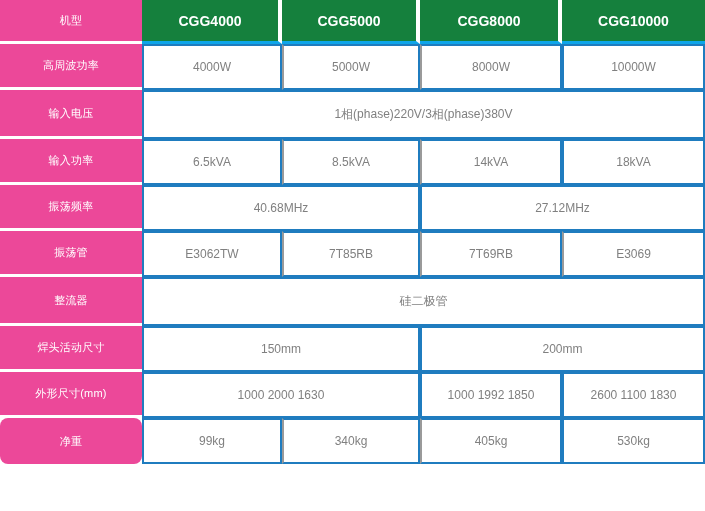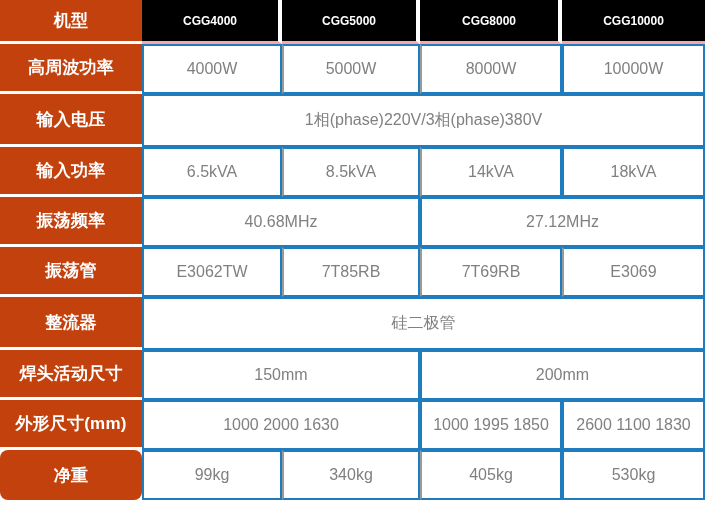--- a/index.html
+++ b/index.html
@@ -17,62 +17,62 @@
   #spec-table {
     width: 705px;
     border-collapse: separate;
     border-spacing: 0;
     table-layout: fixed;
   }
 
   
   .label-cell {
     width: 142px;
-    background: #c2410c;
+    background: #ec4899;
     color: #ffffff;
-    font-size: 17px;
-    font-weight: bold;
+    font-size: 11px;
+    font-weight: normal;
     text-align: center;
     vertical-align: middle;
     height: 44px;
     padding: 0 2px;
     letter-spacing: 0.2px;
     white-space: nowrap;
     border-bottom: 3px solid #ffffff;
     box-sizing: border-box;
   }
   .label-cell.last {
     border-bottom: none;
     border-radius: 8px;
   }
 
   
   .head-cell {
-    background: #000000;
+    background: #15803d;
     color: #ffffff;
-    font-size: 12px;
+    font-size: 14px;
     font-weight: bold;
     text-align: center;
     vertical-align: middle;
     height: 44px;
     border-right: 4px solid #ffffff;
-    border-bottom: 3px solid #fca5a5;
+    border-bottom: 3px solid #0ea5e9;
     box-sizing: border-box;
     white-space: nowrap;
   }
   .head-cell.endcol {
     border-right: none;
     text-align: center;
   }
 
   
   .data-cell {
     background: #ffffff;
     color: #808080;
-    font-size: 16px;
+    font-size: 12px;
     text-align: center;
     vertical-align: middle;
     height: 44px;
     box-sizing: border-box;
     border-top: 2px solid #1f7cbf;
     border-bottom: 2px solid #1f7cbf;
     border-left: 2px solid #1f7cbf;
     border-right: 2px solid #1f7cbf;
     white-space: nowrap;
     padding: 14px 3px;
@@ -137,21 +137,21 @@
         <td class="data-cell" colspan="4">硅二极管</td>
       </tr>
       <tr>
         <th class="label-cell">焊头活动尺寸</th>
         <td class="data-cell" colspan="2">150mm</td>
         <td class="data-cell" colspan="2">200mm</td>
       </tr>
       <tr>
         <th class="label-cell">外形尺寸(mm)</th>
         <td class="data-cell" colspan="2">1000 2000 1630</td>
-        <td class="data-cell" colspan="1">1000 1995 1850</td>
+        <td class="data-cell" colspan="1">1000 1992 1850</td>
         <td class="data-cell" colspan="1">2600 1100 1830</td>
       </tr>
       <tr>
         <th class="label-cell last">净重</th>
         <td class="data-cell" colspan="1">99kg</td>
         <td class="data-cell grey-left" colspan="1">340kg</td>
         <td class="data-cell grey-left" colspan="1">405kg</td>
         <td class="data-cell" colspan="1">530kg</td>
       </tr>
     </tbody>

